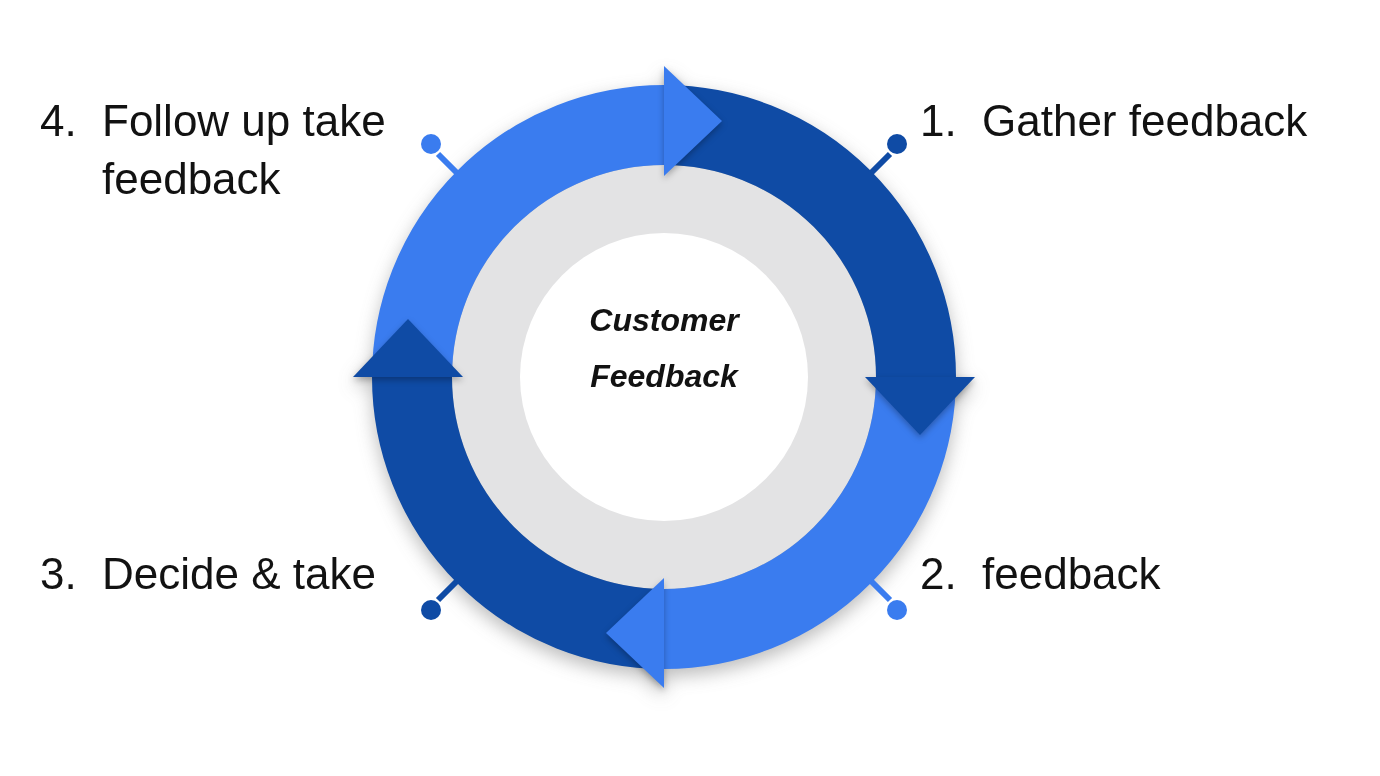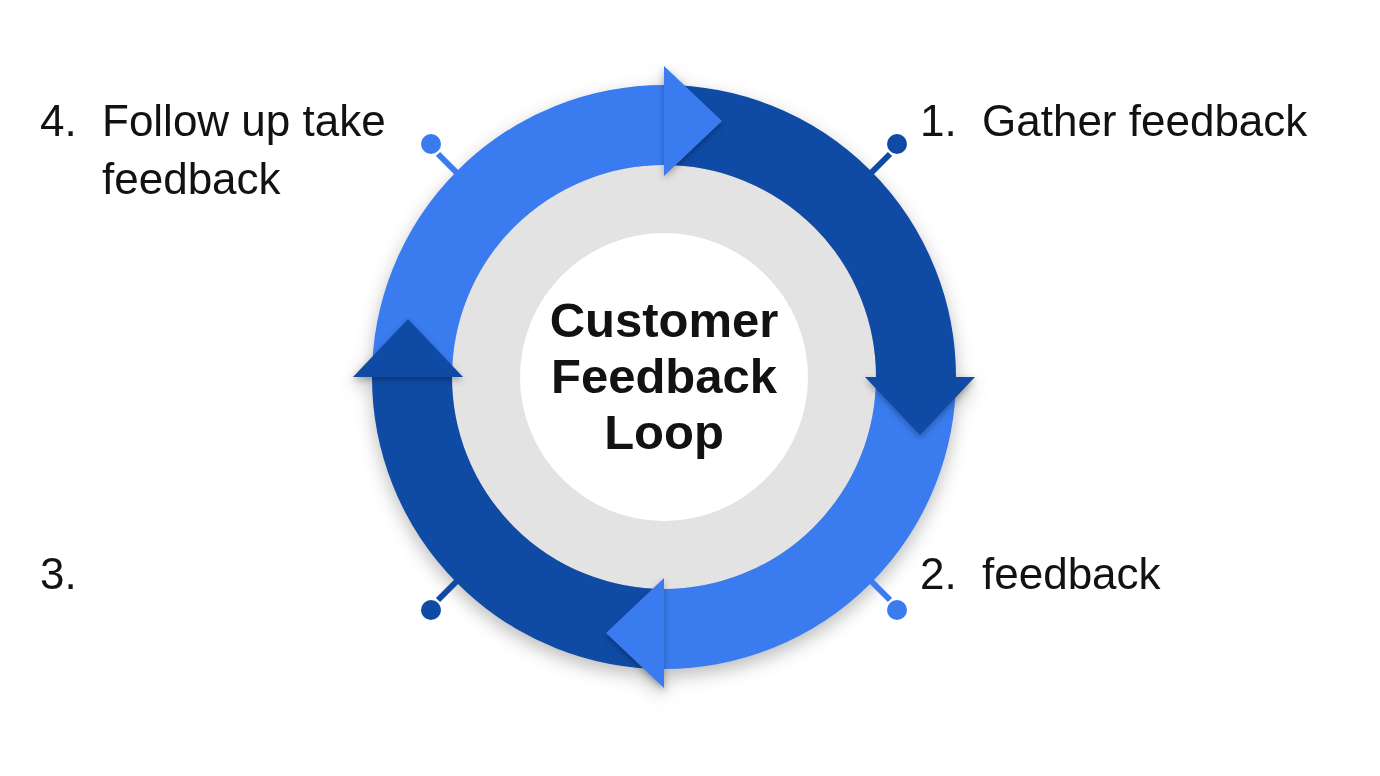--- a/index.html
+++ b/index.html
@@ -25,24 +25,25 @@
   }
   .arrowhead {
     filter: drop-shadow(0px 3px 3px rgba(0, 0, 0, 0.28));
   }
   .center-title {
     position: absolute;
     left: 464px;
     top: 292px;
     width: 400px;
     text-align: center;
-    font-size: 49px;
+    font-size: 32px;
     font-weight: 700;
     line-height: 56px;
     color: #121212;
+    font-style: italic;
   }
   .center-title span {
     display: block;
   }
   .step {
     position: absolute;
     display: flex;
     font-size: 44px;
     font-weight: 400;
     line-height: 58px;
@@ -96,40 +97,40 @@
       <circle cx="431" cy="610" r="10" fill="#0F4BA5"></circle>
 
       <line x1="457" y1="173" x2="438" y2="154" stroke-width="6" stroke="#3A7CEF"></line>
       <circle cx="431" cy="144" r="10" fill="#3A7CEF"></circle>
     </g>
   </svg>
 
   <div class="center-title">
     <span>Customer</span>
     <span>Feedback</span>
-    <span>Loop</span>
   </div>
 
   <div class="step step-1">
     <div class="step-number">1.</div>
     <div class="step-lines">
       <span>Gather feedback</span>
     </div>
   </div>
 
   <div class="step step-2">
     <div class="step-number">2.</div>
     <div class="step-lines">
       <span>feedback</span>
     </div>
   </div>
 
   <div class="step step-3">
     <div class="step-number">3.</div>
     <div class="step-lines">
+      <span>Decide &amp; take</span>
     </div>
   </div>
 
   <div class="step step-4">
     <div class="step-number">4.</div>
     <div class="step-lines">
       <span>Follow up take</span>
       <span>feedback</span>
     </div>
   </div>

